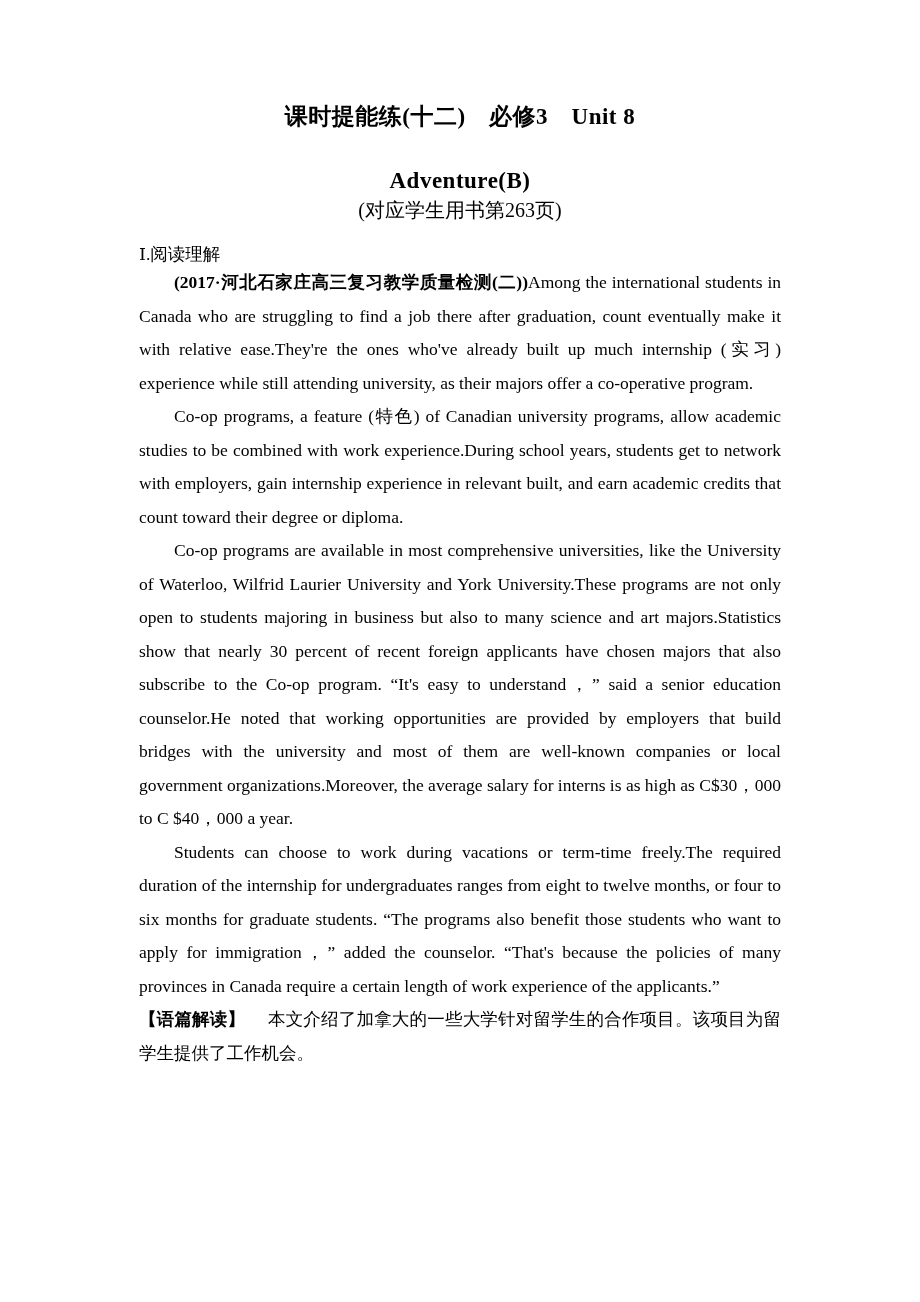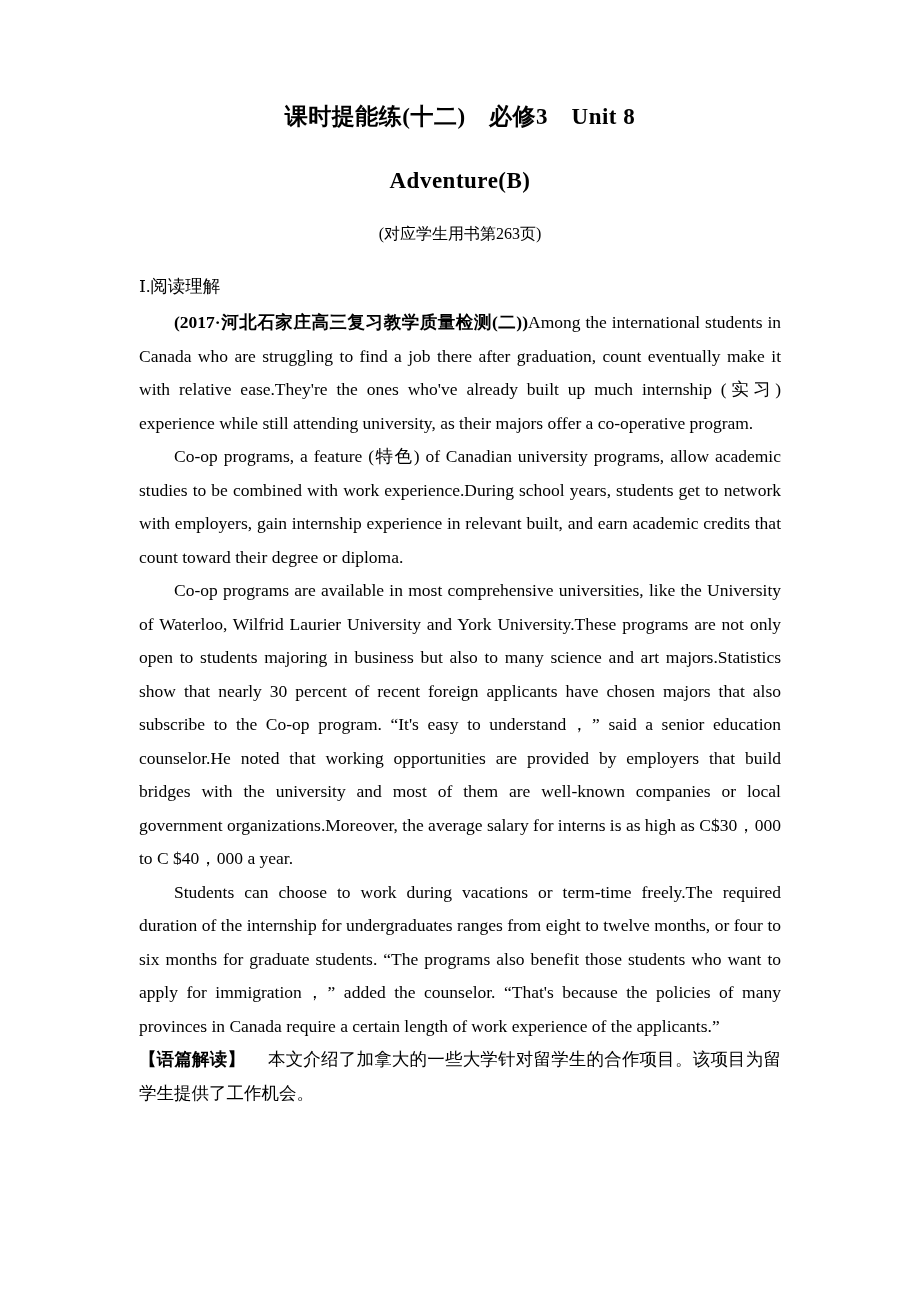--- a/index.html
+++ b/index.html
@@ -17,31 +17,30 @@
     padding: 98px 139px 0 139px;
   }
   .title {
     text-align: center;
     font-weight: bold;
     font-size: 23px;
     line-height: 38px;
     letter-spacing: 0.5px;
   }
   .title-1 { margin-bottom: 26px; }
-  .title-2 { margin-bottom: 24px; }
+  .title-2 { }
   .subtitle {
     text-align: center;
-    font-size: 16px;
+    font-size: 20px;
     line-height: 20px;
-    margin-bottom: 30px;
+    margin-bottom: 22px;
   }
   .section-heading {
     font-size: 17.5px;
     line-height: 24px;
-    margin-bottom: 8px;
   }
   .article-body p.para {
     font-size: 17.5px;
     line-height: 33.5px;
     text-align: justify;
     text-justify: inter-word;
     text-indent: 2em;
   }
   .article-body p.para.note { text-indent: 0; font-family: Liberation Serif, serif; }
   .para .lead { font-weight: bold; }

